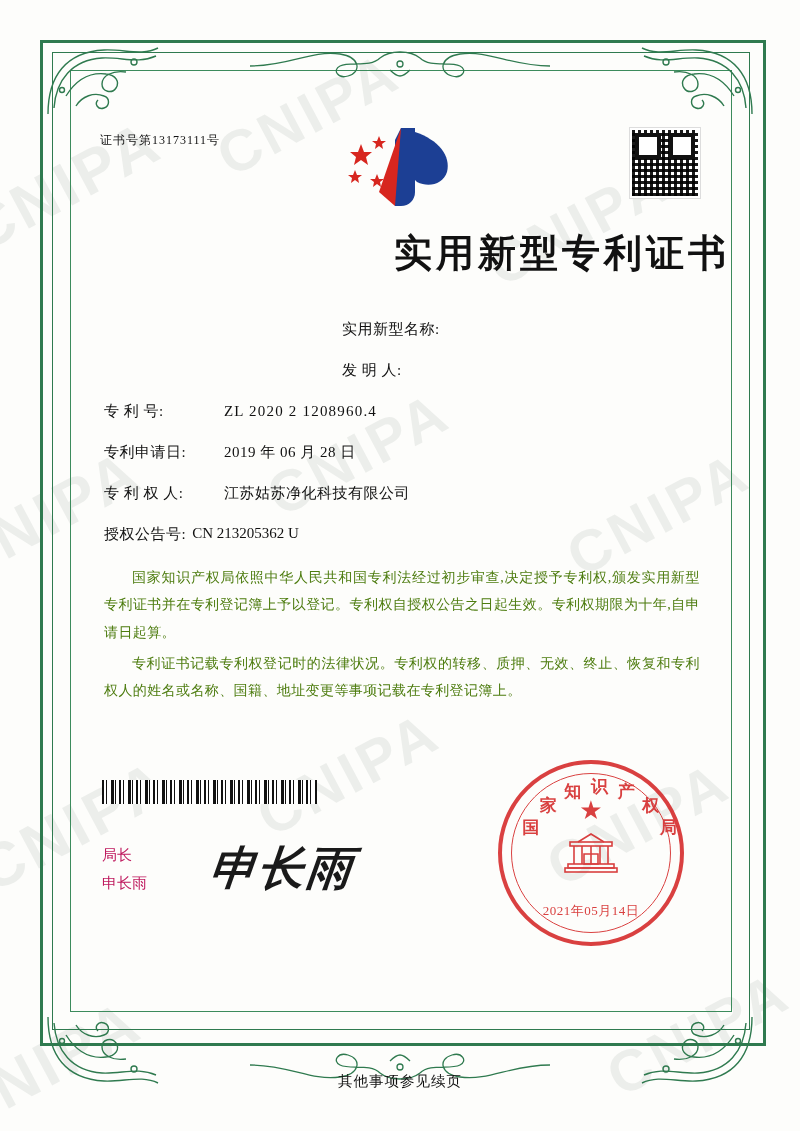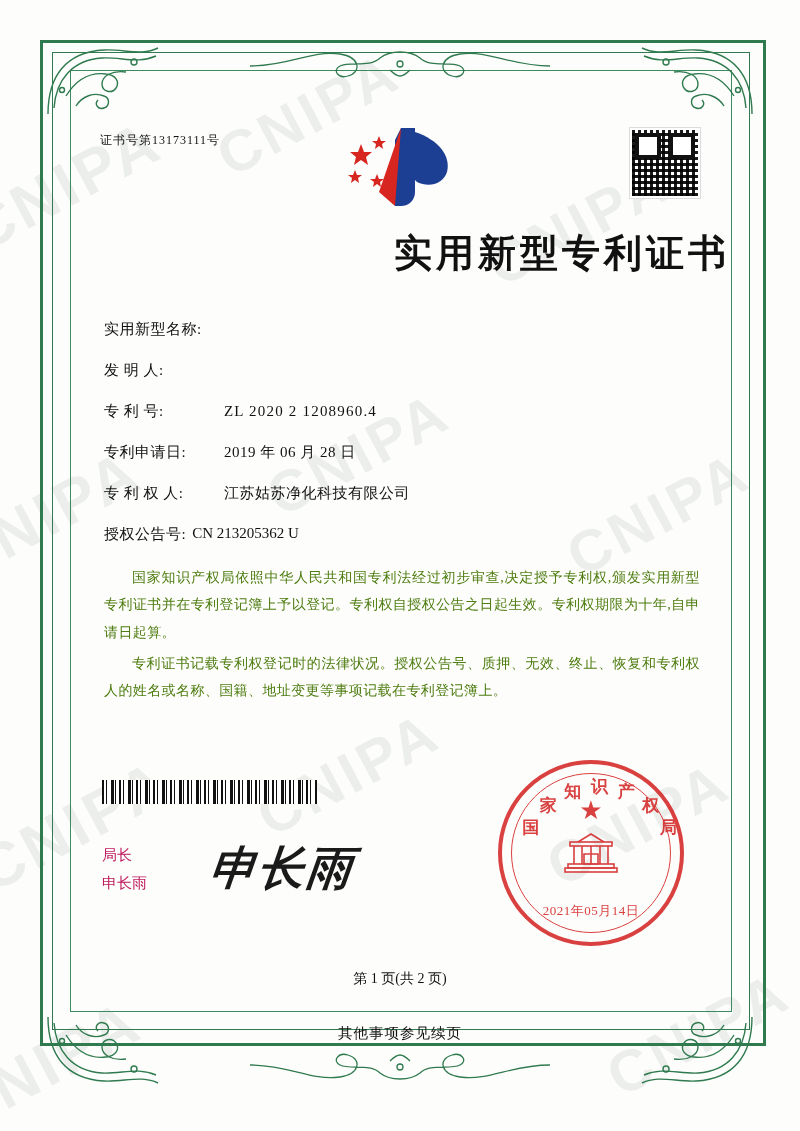--- a/index.html
+++ b/index.html
@@ -156,20 +156,21 @@
     left: 34px;
     right: 30px;
     top: 250px;
     font-size: 15px;
     color: #111;
   }
   .field {
     display: flex;
     align-items: baseline;
     margin-bottom: 22px;
+    justify-content: center;
   }
   .field .lbl {
     width: 120px;
     flex: 0 0 120px;
     letter-spacing: 0.5px;
   }
   .field .val {
     flex: 1;
     letter-spacing: 0.5px;
   }
@@ -286,21 +287,21 @@
     position: absolute;
     left: 0; right: 0;
     bottom: 22px;
     text-align: center;
     font-size: 14px;
     color: #111;
   }
   .footnote {
     position: absolute;
     left: 0; right: 0;
-    top: 1024px;
+    top: 1072px;
     text-align: center;
     font-size: 14.5px;
     color: #111;
     z-index: 4;
     letter-spacing: 1px;
   }
 </style>
 </head>
 <body>
 
@@ -433,21 +434,21 @@
 
 
       <div class="row-two">
         <div class="seg2">
           <span class="lbl2">授权公告号:</span>
           <span class="val" style="margin-left:6px;">CN 213205362 U</span>
         </div>
       </div>
 
       <div class="para">国家知识产权局依照中华人民共和国专利法经过初步审查,决定授予专利权,颁发实用新型专利证书并在专利登记簿上予以登记。专利权自授权公告之日起生效。专利权期限为十年,自申请日起算。</div>
-      <div class="para">专利证书记载专利权登记时的法律状况。授权公告号、质押、无效、终止、恢复和专利权人的姓名或名称、国籍、地址变更等事项记载在专利登记簿上。</div>
+      <div class="para">专利证书记载专利权登记时的法律状况。专利权的转移、质押、无效、终止、恢复和专利权人的姓名或名称、国籍、地址变更等事项记载在专利登记簿上。</div>
     </div>
 
     <div class="barcode"></div>
 
     <div class="signature-block">
       <div>局长</div>
       <div>申长雨</div>
     </div>
     <div class="sign-script">申长雨</div>
 
@@ -469,17 +470,16 @@
         <span style="transform: rotate(-41deg) translate(0,-78px) rotate(41deg);">家</span>
         <span style="transform: rotate(-20deg) translate(0,-78px) rotate(20deg);">知</span>
         <span style="transform: rotate(0deg) translate(0,-78px) rotate(0deg);">识</span>
         <span style="transform: rotate(20deg) translate(0,-78px) rotate(-20deg);">产</span>
         <span style="transform: rotate(41deg) translate(0,-78px) rotate(-41deg);">权</span>
         <span style="transform: rotate(62deg) translate(0,-78px) rotate(-62deg);">局</span>
       </div>
       <div class="seal-date">2021年05月14日</div>
     </div>
 
-    <div class="page-num">第 1 页(共 2 页)</div>
   </div>
 
   <div class="footnote">其他事项参见续页</div>
 </div>
 
 </body></html>

